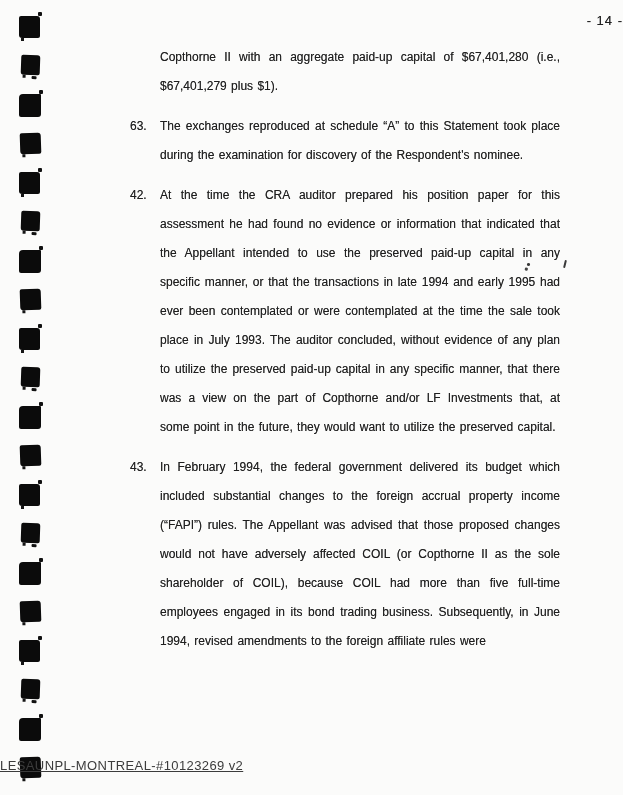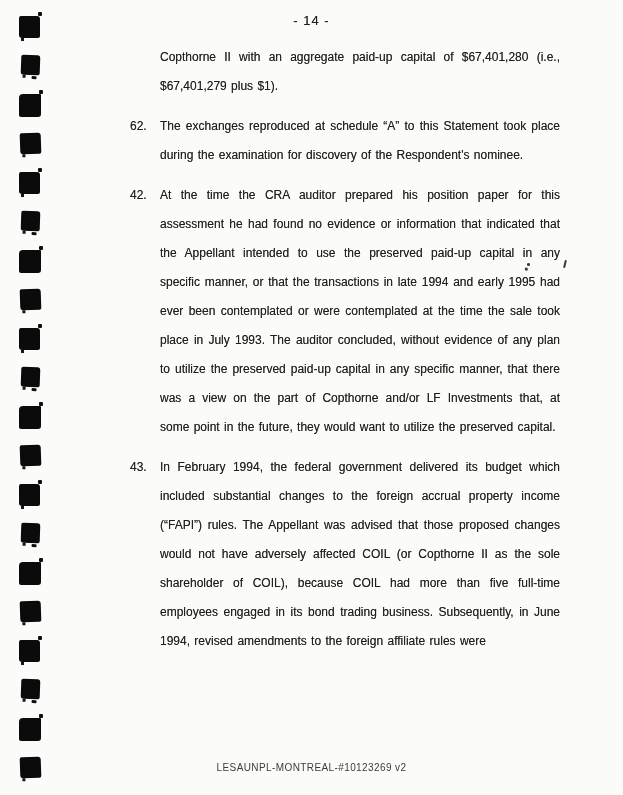--- a/index.html
+++ b/index.html
@@ -17,21 +17,21 @@
     color: var(--ink);
     overflow: hidden;
   }
   
   .page .txt { text-shadow: 0 0 0.4px rgba(40,40,40,0.65); }
 
   .page-header {
     position: absolute;
     top: 13px; left: 0;
     width: 100%;
-    text-align: center;
+    text-align: right;
     font-size: 13px;
     letter-spacing: 1px;
   }
 
   .content {
     position: absolute;
     left: 130px;
     top: 43px;
     width: 430px;
   }
@@ -47,24 +47,25 @@
   .para .num {
     position: absolute;
     left: 0; top: 0;
     line-height: 29px;
   }
 
   .page-footer {
     position: absolute;
     bottom: 22px; left: 0;
     width: 100%;
-    text-align: center;
-    font-size: 10px;
+    text-align: left;
+    font-size: 13px;
     letter-spacing: 0.4px;
     color: #3c3c3c;
+    text-decoration: underline;
   }
 
   
   .binding-column {
     position: absolute;
     left: 19px; top: 16px;
     width: 26px;
   }
   .mark {
     position: relative;
@@ -143,21 +144,21 @@
       <div class="mark m3"></div>
     </div>
 
   <div class="page-header txt">- 14 -</div>
 
   <div class="content">
 
     <p class="para txt"><span>Copthorne II with an aggregate paid-up capital of $67,401,280 (i.e., $67,401,279 plus $1).</span></p>
 
     <p class="para txt">
-      <span class="num">62.</span><span>The exchanges reproduced at schedule “A” to this Statement took place during the examination for discovery of the Respondent's nominee.</span>
+      <span class="num">63.</span><span>The exchanges reproduced at schedule “A” to this Statement took place during the examination for discovery of the Respondent's nominee.</span>
     </p>
 
     <p class="para txt">
       <span class="num">42.</span><span>At the time the CRA auditor prepared his position paper for this assessment he had found no evidence or information that indicated that the Appellant intended to use the preserved paid-up capital in any specific manner, or that the transactions in late 1994 and early 1995 had ever been contemplated or were contemplated at the time the sale took place in July 1993.  The auditor concluded, without evidence of any plan to utilize the preserved paid-up capital in any specific manner, that there was a view on the part of Copthorne and/or LF Investments that, at some point in the future, they would want to utilize the preserved capital.</span>
     </p>
 
     <p class="para txt">
       <span class="num">43.</span><span>In February 1994, the federal government delivered its budget which included substantial changes to the foreign accrual property income (“FAPI”) rules.  The Appellant was advised that those proposed changes would not have adversely affected COIL (or Copthorne II as the sole shareholder of COIL), because COIL had more than five full-time employees engaged in its bond trading business.  Subsequently, in June 1994, revised amendments to the foreign affiliate rules were</span>
     </p>
 

